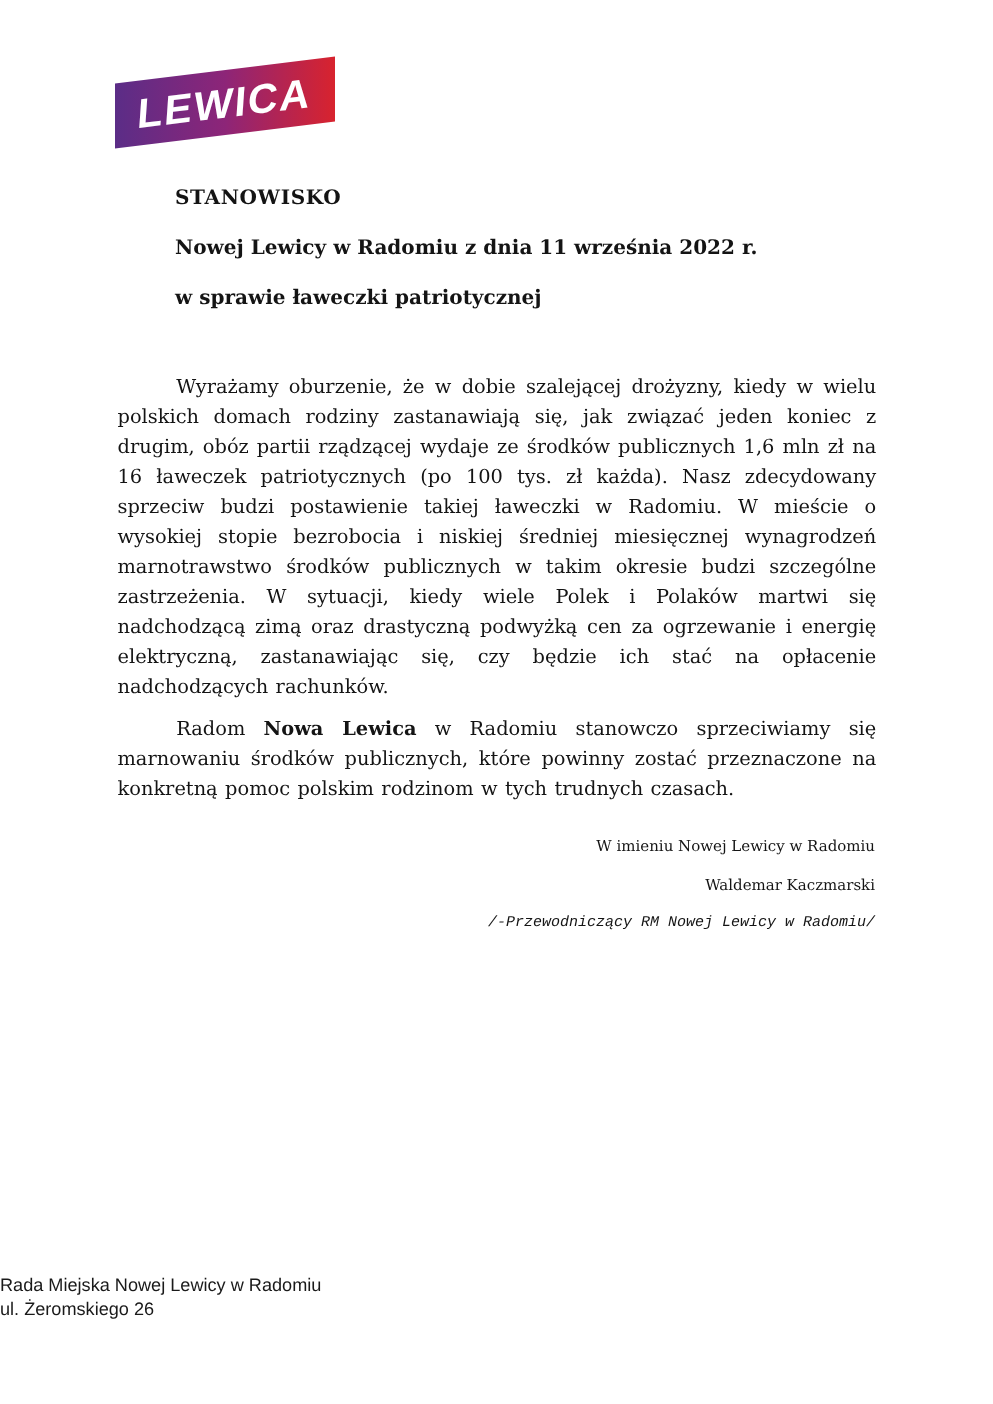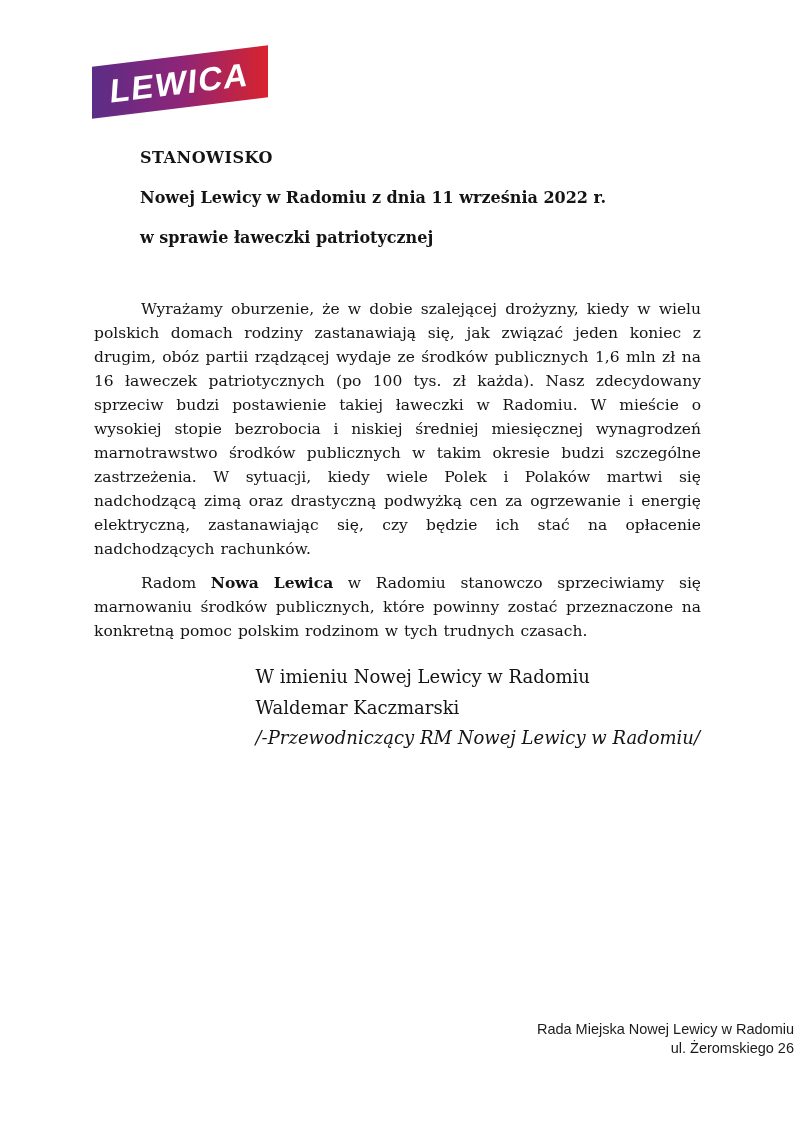--- a/index.html
+++ b/index.html
@@ -75,33 +75,34 @@
     word-spacing: 1px;
   }
   .para + .para { margin-top: 10px; }
   .para strong { font-weight: bold; }
 
   
   .signature {
     position: absolute;
     right: 94px;
     top: 662px;
-    font-size: 18px;
+    text-align: right;
+    font-size: 12px;
     line-height: 30.5px;
     margin-left: 24px;
   }
-  .signature .sig-role { font-style: italic; }
+  .signature .sig-role { font-style: italic; font-family: Liberation Mono, monospace; }
 
   
   .footer {
     position: absolute;
     left: 0;
     right: 0;
     top: 1020px;
-    text-align: right;
+    text-align: left;
     font-family: "Liberation Sans", sans-serif;
     font-size: 14.5px;
     line-height: 19px;
     color: #1a1a1a;
   }
 </style>
 </head>
 <body>
 
 <div class="page">

